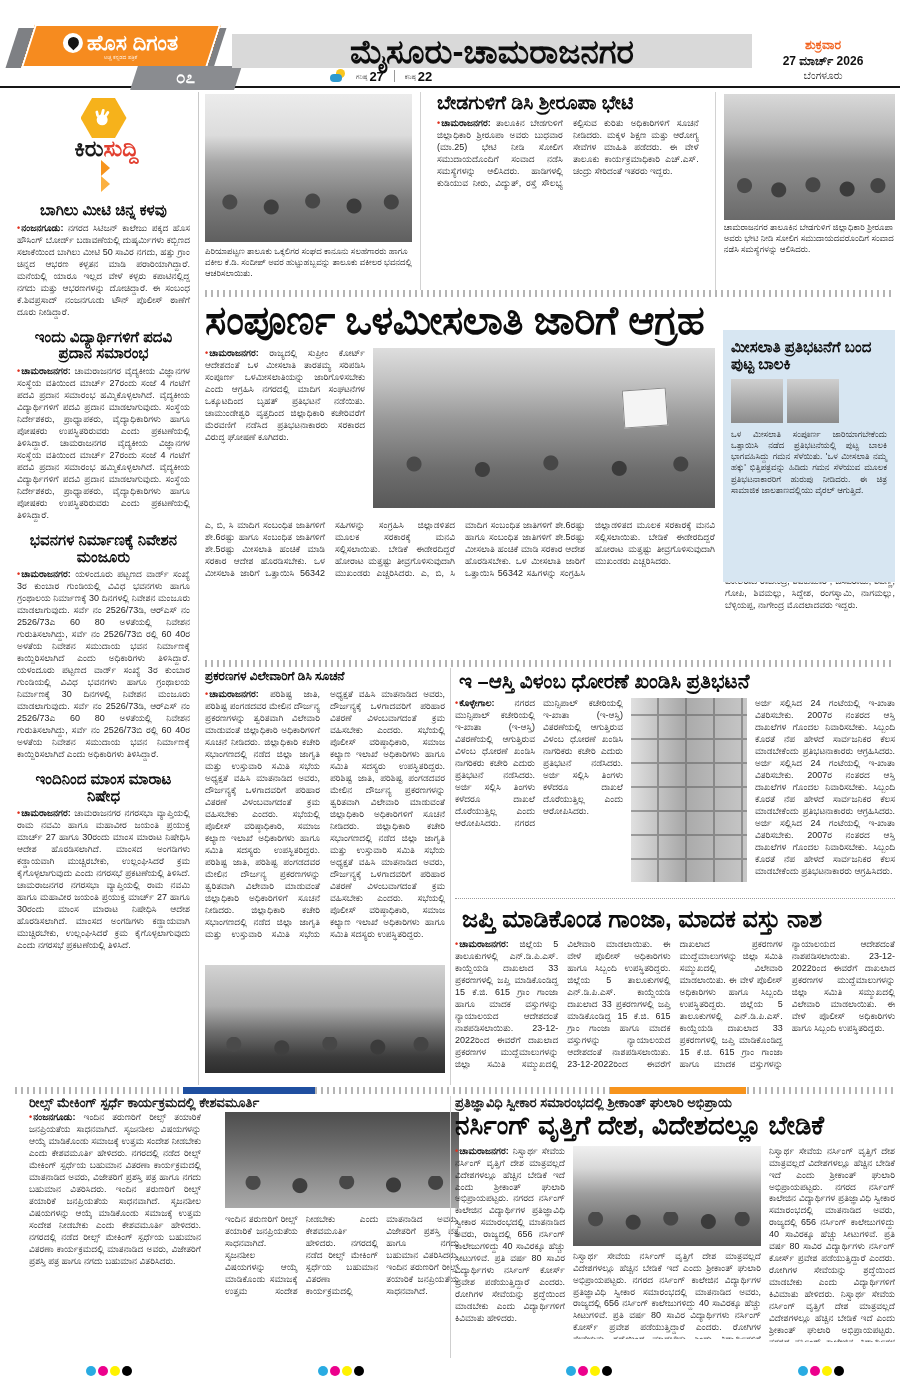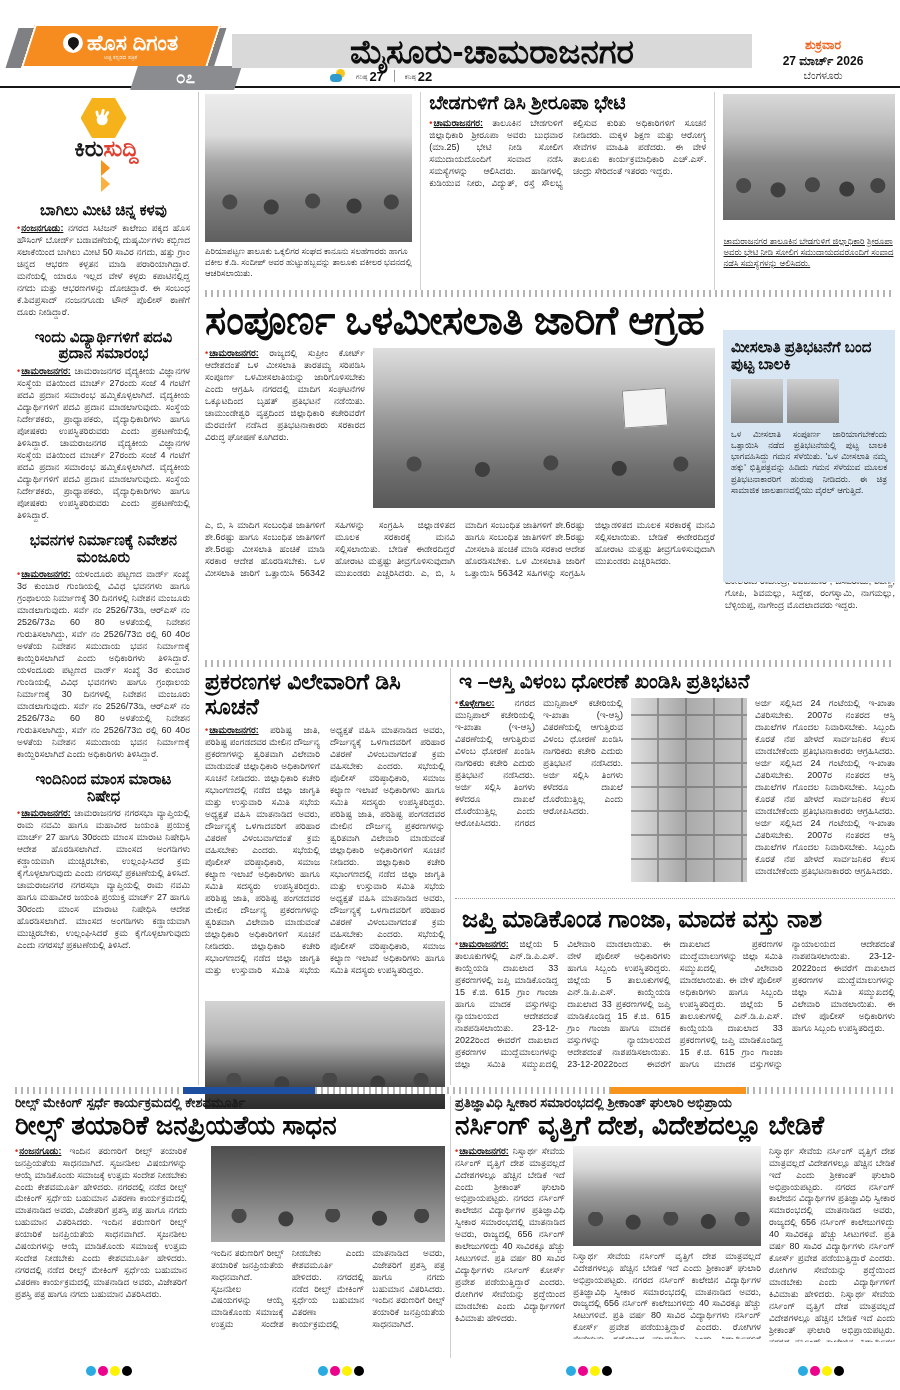--- a/index.html
+++ b/index.html
@@ -34,21 +34,21 @@
   .wx-label{font-size:6.5px;color:#555;padding-bottom:2px;}
   .wx-val{font-size:13px;font-weight:800;color:#0d0d0d;line-height:1;}
   .wx-sep{width:1px;height:12px;background:#9a9a9a;}
   .wx-icon{width:16px;height:14px;position:relative;}
   .wx-sun{position:absolute;left:6px;top:0;width:9px;height:9px;border-radius:50%;background:#f9c51d;}
   .wx-cloud{position:absolute;left:0;top:5px;width:12px;height:8px;border-radius:6px;background:#2e9ad0;}
 
   
   .hl{font-weight:800;color:#0d0d0d;line-height:1.12;}
   .body-txt{font-size:9px;line-height:1.33;text-align:justify;color:#242424;}
-  .dateline{font-weight:800;color:#101010;text-decoration:underline;}
+  .dateline{font-weight:800;color:#101010;}
   .bullet{color:#e0301e;font-weight:800;margin-right:1px;}
   .caption{font-size:8.5px;line-height:1.3;color:#1c1c1c;text-align:left;}
   .stripe-rule{height:7px;background:repeating-linear-gradient(90deg,#b5b5b5 0 2px,#ffffff 2px 6px);}
   .dotrule{border-top:1.5px dotted #9a9a9a;}
   .vrule{position:absolute;width:1px;background:#cfcfcf;}
 
   
   .ph{position:relative;width:100%;background:#9a9a9a;overflow:hidden;}
   .ph-meeting{background:linear-gradient(180deg,#ececec 0%,#dcdcdc 28%,#a8a8a8 46%,#7c7c7c 72%,#5f5f5f 100%);}
   .ph-outdoor{background:linear-gradient(180deg,#d9d9d9 0%,#b9b9b9 30%,#8d8d8d 55%,#6a6a6a 100%);}
@@ -77,21 +77,21 @@
   .kiru-word{font-size:22px;font-weight:800;margin-left:6px;line-height:1;}
   .kiru-red{color:#e23f30;}
   .tri{width:0;height:0;border-left:9px solid #f7941d;border-top:8px solid transparent;border-bottom:8px solid transparent;margin-left:3px;}
   .tri.t2{border-left-color:#fbb040;}
   .brief h3{margin:10px 0 4px;text-align:center;font-size:15px;}
   .brief p{margin:0 0 6px;}
 
   
   .toprow{position:absolute;left:205px;top:92px;width:690px;height:198px;display:flex;}
   .toprow .colA{width:228px;padding:2px 8px 0 0;}
-  .toprow .colB{width:312px;padding:0 8px;border-left:1px solid #d2d2d2;border-right:1px solid #d2d2d2;}
+  .toprow .colB{width:312px;padding:0 16px;border-left:1px solid #d2d2d2;border-right:1px solid #d2d2d2;}
   .toprow .colC{width:190px;padding:2px 0 0 8px;}
   .colB h2{margin:0 0 5px;font-size:19px;text-align:left;}
   .colB .cols2{column-count:2;column-gap:10px;height:158px;overflow:hidden;}
   .divider1{position:absolute;left:205px;top:290px;width:690px;}
   .divider2{position:absolute;left:205px;top:660px;width:690px;}
 
   
   .lead{position:absolute;left:205px;top:300px;width:690px;height:358px;}
   .lead .kicker{font-size:18.5px;font-weight:800;margin:0 0 3px;line-height:1.1;}
   .lead h1{margin:0 0 7px;font-size:40px;line-height:1.02;letter-spacing:-0.5px;}
@@ -102,42 +102,42 @@
   .lead .maincols{flex:1;column-count:4;column-gap:10px;height:112px;overflow:hidden;margin-right:10px;}
   .lead .namescol{width:170px;flex:0 0 auto;padding-top:44px;height:112px;overflow:hidden;}
   .sidebar{position:absolute;right:0;top:30px;width:172px;height:252px;background:#d7e6f2;padding:8px 8px 6px;overflow:hidden;}
   .sidebar h3{margin:0 0 6px;font-size:15px;line-height:1.15;}
   .sidebar .mini{display:flex;gap:4px;margin:0 0 6px;}
   .sidebar .mini div{width:52px;height:44px;background:linear-gradient(180deg,#cfcfcf,#8b8b8b);}
   .sidebar p{margin:0;font-size:8.5px;}
 
   
   .dcart{position:absolute;left:205px;top:668px;width:240px;height:417px;}
-  .dcart h2{margin:2px 0 6px;font-size:22px;}
+  .dcart h2{margin:2px 0 6px;font-size:12px;}
   .dcart .cols2{column-count:2;column-gap:10px;height:268px;overflow:hidden;}
   .dcart .ph{height:108px;margin-top:8px;}
   .easthi{position:absolute;left:455px;top:668px;width:440px;height:228px;}
   .easthi h2{margin:2px 4px 6px;font-size:20px;}
   .easthi .flexrow{display:flex;gap:8px;height:186px;overflow:hidden;}
   .easthi .ta{width:168px;column-count:2;column-gap:8px;overflow:hidden;}
   .easthi .phw{width:116px;height:184px;flex:0 0 auto;}
   .easthi .tb{flex:1;overflow:hidden;}
   .ganja{position:absolute;left:455px;top:902px;width:440px;height:183px;}
   .ganja h2{margin:4px 7px 6px;font-size:24px;}
   .ganja .cols4{column-count:4;column-gap:9px;height:142px;overflow:hidden;}
   .rule-h898{position:absolute;left:455px;top:898px;width:440px;}
 
   
   .divider3{position:absolute;left:15px;top:1087px;width:880px;height:7px;
             background:repeating-linear-gradient(90deg,#b5b5b5 0 2px,#ffffff 2px 6px);}
   .bar-blue{position:absolute;left:168px;top:0;width:132px;height:7px;background:#1f4fa0;}
   .bar-orange{position:absolute;left:595px;top:0;width:136px;height:7px;background:#f7941d;}
 
   
-  .reels{position:absolute;left:15px;top:1096px;width:430px;height:262px;}
+  .reels{position:absolute;left:29px;top:1096px;width:430px;height:262px;}
   .nursing{position:absolute;left:455px;top:1096px;width:440px;height:262px;}
   .kicker-sm{font-size:13px;font-weight:800;margin:0 0 2px;line-height:1.1;}
   .hl-big{margin:0 0 6px;font-size:26px;line-height:1.05;}
   .reels .flexrow{display:flex;gap:24px;height:196px;overflow:hidden;}
   .reels .ta{width:172px;flex:0 0 auto;overflow:hidden;}
   .reels .right{flex:1;}
   .reels .ph{height:96px;margin-bottom:6px;}
   .reels .cols3{column-count:3;column-gap:8px;height:92px;overflow:hidden;}
   .nursing .flexrow{display:flex;gap:8px;height:196px;overflow:hidden;}
   .nursing .ta{width:110px;flex:0 0 auto;overflow:hidden;}
@@ -248,21 +248,21 @@
       <h2 class="hl">ಬೇಡಗುಳಿಗೆ ಡಿಸಿ ಶ್ರೀರೂಪಾ ಭೇಟಿ</h2>
       <div class="cols2 body-txt">
         <span class="bullet">•</span><span class="dateline">ಚಾಮರಾಜನಗರ:</span>
         <span>ತಾಲೂಕಿನ ಬೇಡಗುಳಿಗೆ ಜಿಲ್ಲಾಧಿಕಾರಿ ಶ್ರೀರೂಪಾ ಅವರು ಬುಧವಾರ (ಮಾ.25) ಭೇಟಿ ನೀಡಿ ಸೋಲಿಗ ಸಮುದಾಯದೊಂದಿಗೆ ಸಂವಾದ ನಡೆಸಿ ಸಮಸ್ಯೆಗಳನ್ನು ಆಲಿಸಿದರು. ಹಾಡಿಗಳಲ್ಲಿ ಕುಡಿಯುವ ನೀರು, ವಿದ್ಯುತ್, ರಸ್ತೆ ಸೌಲಭ್ಯ ಕಲ್ಪಿಸುವ ಕುರಿತು ಅಧಿಕಾರಿಗಳಿಗೆ ಸೂಚನೆ ನೀಡಿದರು. ಮಕ್ಕಳ ಶಿಕ್ಷಣ ಮತ್ತು ಆರೋಗ್ಯ ಸೇವೆಗಳ ಮಾಹಿತಿ ಪಡೆದರು. ಈ ವೇಳೆ ತಾಲೂಕು ಕಾರ್ಯಕ್ರಮಾಧಿಕಾರಿ ಎಚ್.ಎಸ್. ಚಂದ್ರು ಸೇರಿದಂತೆ ಇತರರು ಇದ್ದರು.</span>
       </div>
     </div>
     <div class="colC">
       <div class="ph ph-outdoor" style="height:126px;">
           <div class="heads"></div>
         </div>
-      <p class="caption" style="margin:16px 0 0;text-decoration:underline;">ಚಾಮರಾಜನಗರ ತಾಲೂಕಿನ ಬೇಡಗುಳಿಗೆ ಜಿಲ್ಲಾಧಿಕಾರಿ ಶ್ರೀರೂಪಾ ಅವರು ಭೇಟಿ ನೀಡಿ ಸೋಲಿಗ ಸಮುದಾಯದವರೊಂದಿಗೆ ಸಂವಾದ ನಡೆಸಿ ಸಮಸ್ಯೆಗಳನ್ನು ಆಲಿಸಿದರು.</p>
+      <p class="caption" style="margin:2px 0 0;">ಚಾಮರಾಜನಗರ ತಾಲೂಕಿನ ಬೇಡಗುಳಿಗೆ ಜಿಲ್ಲಾಧಿಕಾರಿ ಶ್ರೀರೂಪಾ ಅವರು ಭೇಟಿ ನೀಡಿ ಸೋಲಿಗ ಸಮುದಾಯದವರೊಂದಿಗೆ ಸಂವಾದ ನಡೆಸಿ ಸಮಸ್ಯೆಗಳನ್ನು ಆಲಿಸಿದರು.</p>
     </div>
   </div>
   <div class="divider1 stripe-rule"></div>
 
   <div class="lead">
     <h1 class="hl">ಸಂಪೂರ್ಣ ಒಳಮೀಸಲಾತಿ ಜಾರಿಗೆ ಆಗ್ರಹ</h1>
 
     <div class="sidebar">
       <h3 class="hl">ಮೀಸಲಾತಿ ಪ್ರತಿಭಟನೆಗೆ ಬಂದ ಪುಟ್ಟ ಬಾಲಕಿ</h3>
       <div class="mini">
@@ -323,21 +323,20 @@
     </div>
   </div>
 
   <div class="divider3">
     <span class="bar-blue"></span>
     <span class="bar-orange"></span>
   </div>
 
   <div class="reels">
     <p class="kicker-sm">ರೀಲ್ಸ್ ಮೇಕಿಂಗ್ ಸ್ಪರ್ಧೆ ಕಾರ್ಯಕ್ರಮದಲ್ಲಿ ಕೇಶವಮೂರ್ತಿ</p>
-    <h2 class="hl hl-big">ರೀಲ್ಸ್ ತಯಾರಿಕೆ ಜನಪ್ರಿಯತೆಯ ಸಾಧನ</h2>
     <div class="flexrow">
       <div class="ta body-txt">
         <span class="bullet">•</span><span class="dateline">ನಂಜನಗೂಡು:</span>
         <span>ಇಂದಿನ ತರುಣರಿಗೆ ರೀಲ್ಸ್ ತಯಾರಿಕೆ ಜನಪ್ರಿಯತೆಯ ಸಾಧನವಾಗಿದೆ. ಸೃಜನಶೀಲ ವಿಷಯಗಳನ್ನು ಆಯ್ಕೆ ಮಾಡಿಕೊಂಡು ಸಮಾಜಕ್ಕೆ ಉತ್ತಮ ಸಂದೇಶ ನೀಡಬೇಕು ಎಂದು ಕೇಶವಮೂರ್ತಿ ಹೇಳಿದರು. ನಗರದಲ್ಲಿ ನಡೆದ ರೀಲ್ಸ್ ಮೇಕಿಂಗ್ ಸ್ಪರ್ಧೆಯ ಬಹುಮಾನ ವಿತರಣಾ ಕಾರ್ಯಕ್ರಮದಲ್ಲಿ ಮಾತನಾಡಿದ ಅವರು, ವಿಜೇತರಿಗೆ ಪ್ರಶಸ್ತಿ ಪತ್ರ ಹಾಗೂ ನಗದು ಬಹುಮಾನ ವಿತರಿಸಿದರು. ಇಂದಿನ ತರುಣರಿಗೆ ರೀಲ್ಸ್ ತಯಾರಿಕೆ ಜನಪ್ರಿಯತೆಯ ಸಾಧನವಾಗಿದೆ. ಸೃಜನಶೀಲ ವಿಷಯಗಳನ್ನು ಆಯ್ಕೆ ಮಾಡಿಕೊಂಡು ಸಮಾಜಕ್ಕೆ ಉತ್ತಮ ಸಂದೇಶ ನೀಡಬೇಕು ಎಂದು ಕೇಶವಮೂರ್ತಿ ಹೇಳಿದರು. ನಗರದಲ್ಲಿ ನಡೆದ ರೀಲ್ಸ್ ಮೇಕಿಂಗ್ ಸ್ಪರ್ಧೆಯ ಬಹುಮಾನ ವಿತರಣಾ ಕಾರ್ಯಕ್ರಮದಲ್ಲಿ ಮಾತನಾಡಿದ ಅವರು, ವಿಜೇತರಿಗೆ ಪ್ರಶಸ್ತಿ ಪತ್ರ ಹಾಗೂ ನಗದು ಬಹುಮಾನ ವಿತರಿಸಿದರು.</span>
       </div>
       <div class="right">
         <div class="ph ph-stage">
             <div class="heads"></div>
           </div>
         <div class="cols3 body-txt">ಇಂದಿನ ತರುಣರಿಗೆ ರೀಲ್ಸ್ ತಯಾರಿಕೆ ಜನಪ್ರಿಯತೆಯ ಸಾಧನವಾಗಿದೆ. ಸೃಜನಶೀಲ ವಿಷಯಗಳನ್ನು ಆಯ್ಕೆ ಮಾಡಿಕೊಂಡು ಸಮಾಜಕ್ಕೆ ಉತ್ತಮ ಸಂದೇಶ ನೀಡಬೇಕು ಎಂದು ಕೇಶವಮೂರ್ತಿ ಹೇಳಿದರು. ನಗರದಲ್ಲಿ ನಡೆದ ರೀಲ್ಸ್ ಮೇಕಿಂಗ್ ಸ್ಪರ್ಧೆಯ ಬಹುಮಾನ ವಿತರಣಾ ಕಾರ್ಯಕ್ರಮದಲ್ಲಿ ಮಾತನಾಡಿದ ಅವರು, ವಿಜೇತರಿಗೆ ಪ್ರಶಸ್ತಿ ಪತ್ರ ಹಾಗೂ ನಗದು ಬಹುಮಾನ ವಿತರಿಸಿದರು. ಇಂದಿನ ತರುಣರಿಗೆ ರೀಲ್ಸ್ ತಯಾರಿಕೆ ಜನಪ್ರಿಯತೆಯ ಸಾಧನವಾಗಿದೆ. ಸೃಜನಶೀಲ ವಿಷಯಗಳನ್ನು ಆಯ್ಕೆ ಮಾಡಿಕೊಂಡು ಸಮಾಜಕ್ಕೆ ಉತ್ತಮ ಸಂದೇಶ ನೀಡಬೇಕು ಎಂದು ಕೇಶವಮೂರ್ತಿ ಹೇಳಿದರು. ನಗರದಲ್ಲಿ ನಡೆದ ರೀಲ್ಸ್ ಮೇಕಿಂಗ್ ಸ್ಪರ್ಧೆಯ ಬಹುಮಾನ ವಿತರಣಾ ಕಾರ್ಯಕ್ರಮದಲ್ಲಿ ಮಾತನಾಡಿದ ಅವರು, ವಿಜೇತರಿಗೆ ಪ್ರಶಸ್ತಿ ಪತ್ರ ಹಾಗೂ ನಗದು ಬಹುಮಾನ ವಿತರಿಸಿದರು.</div>

